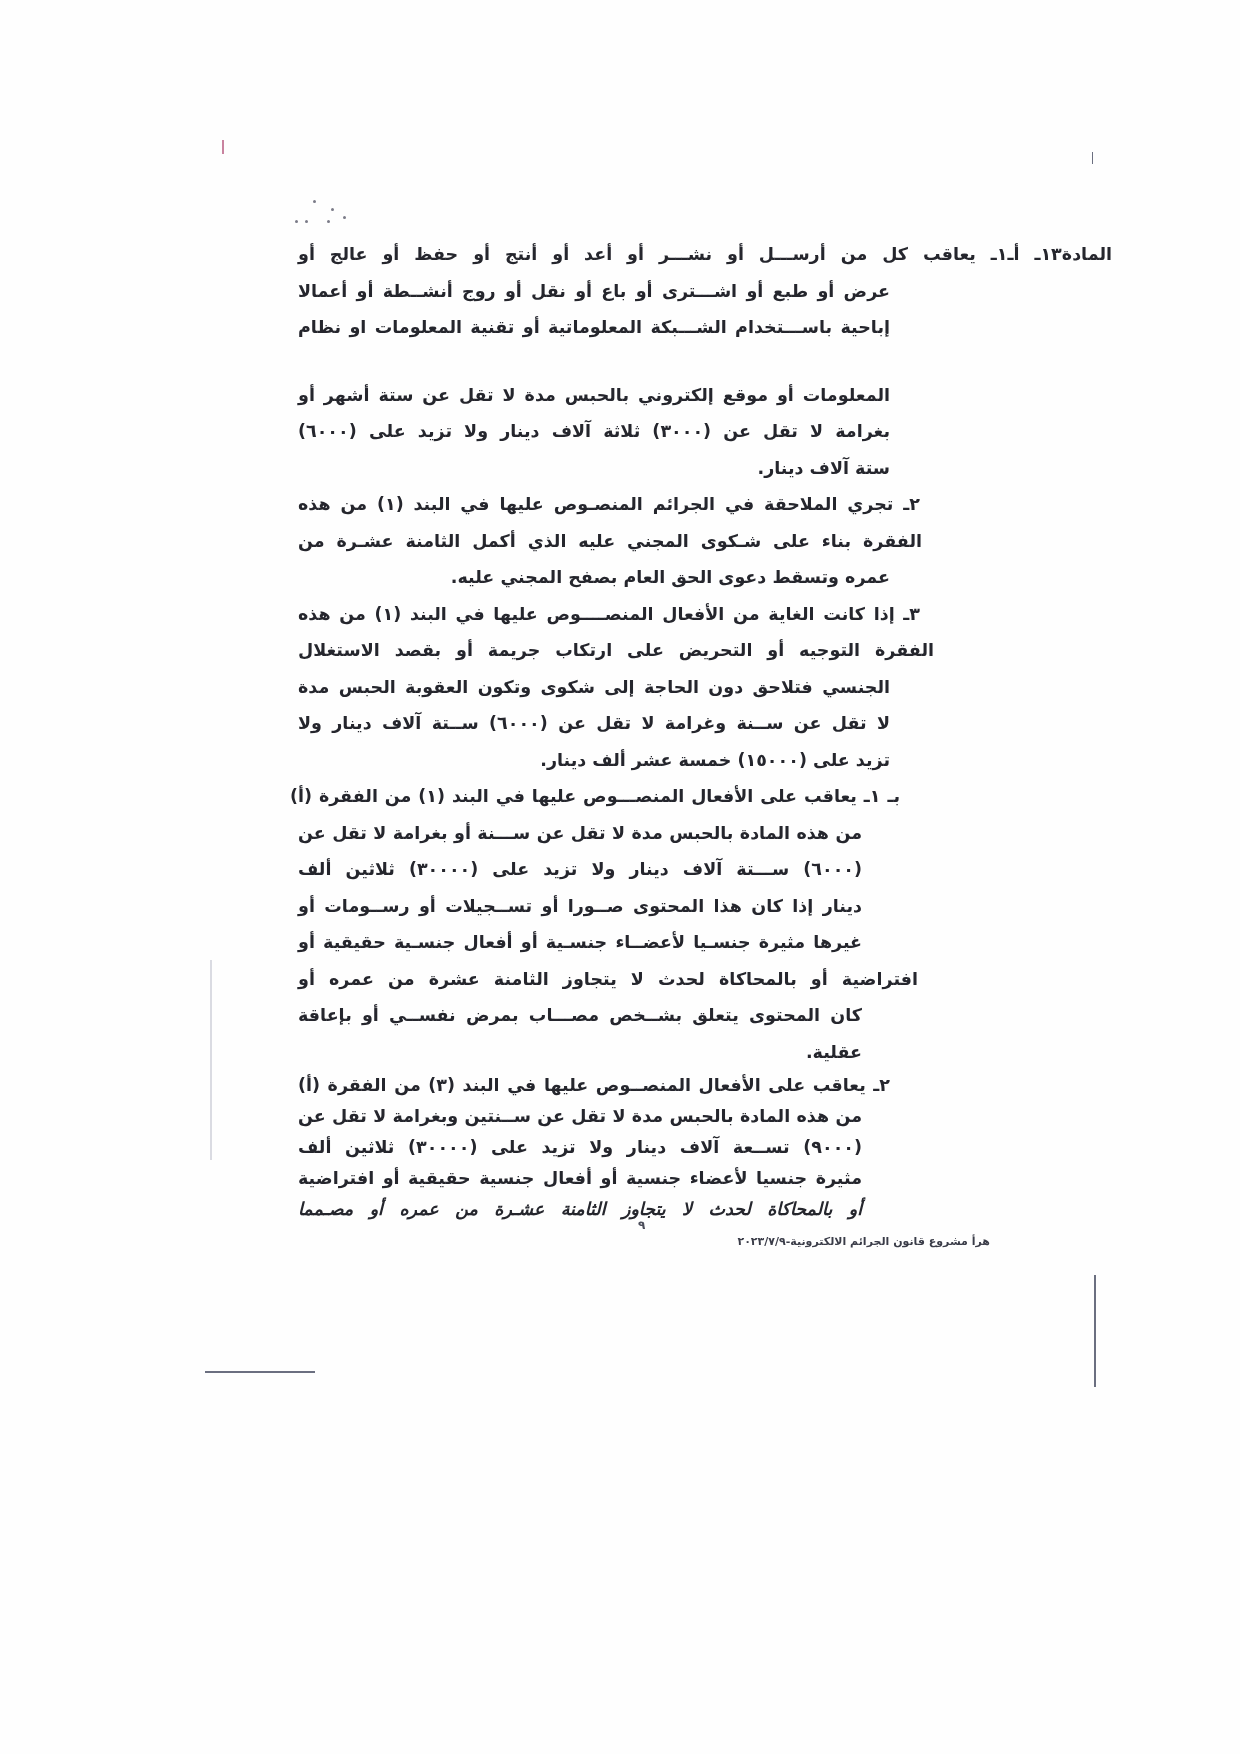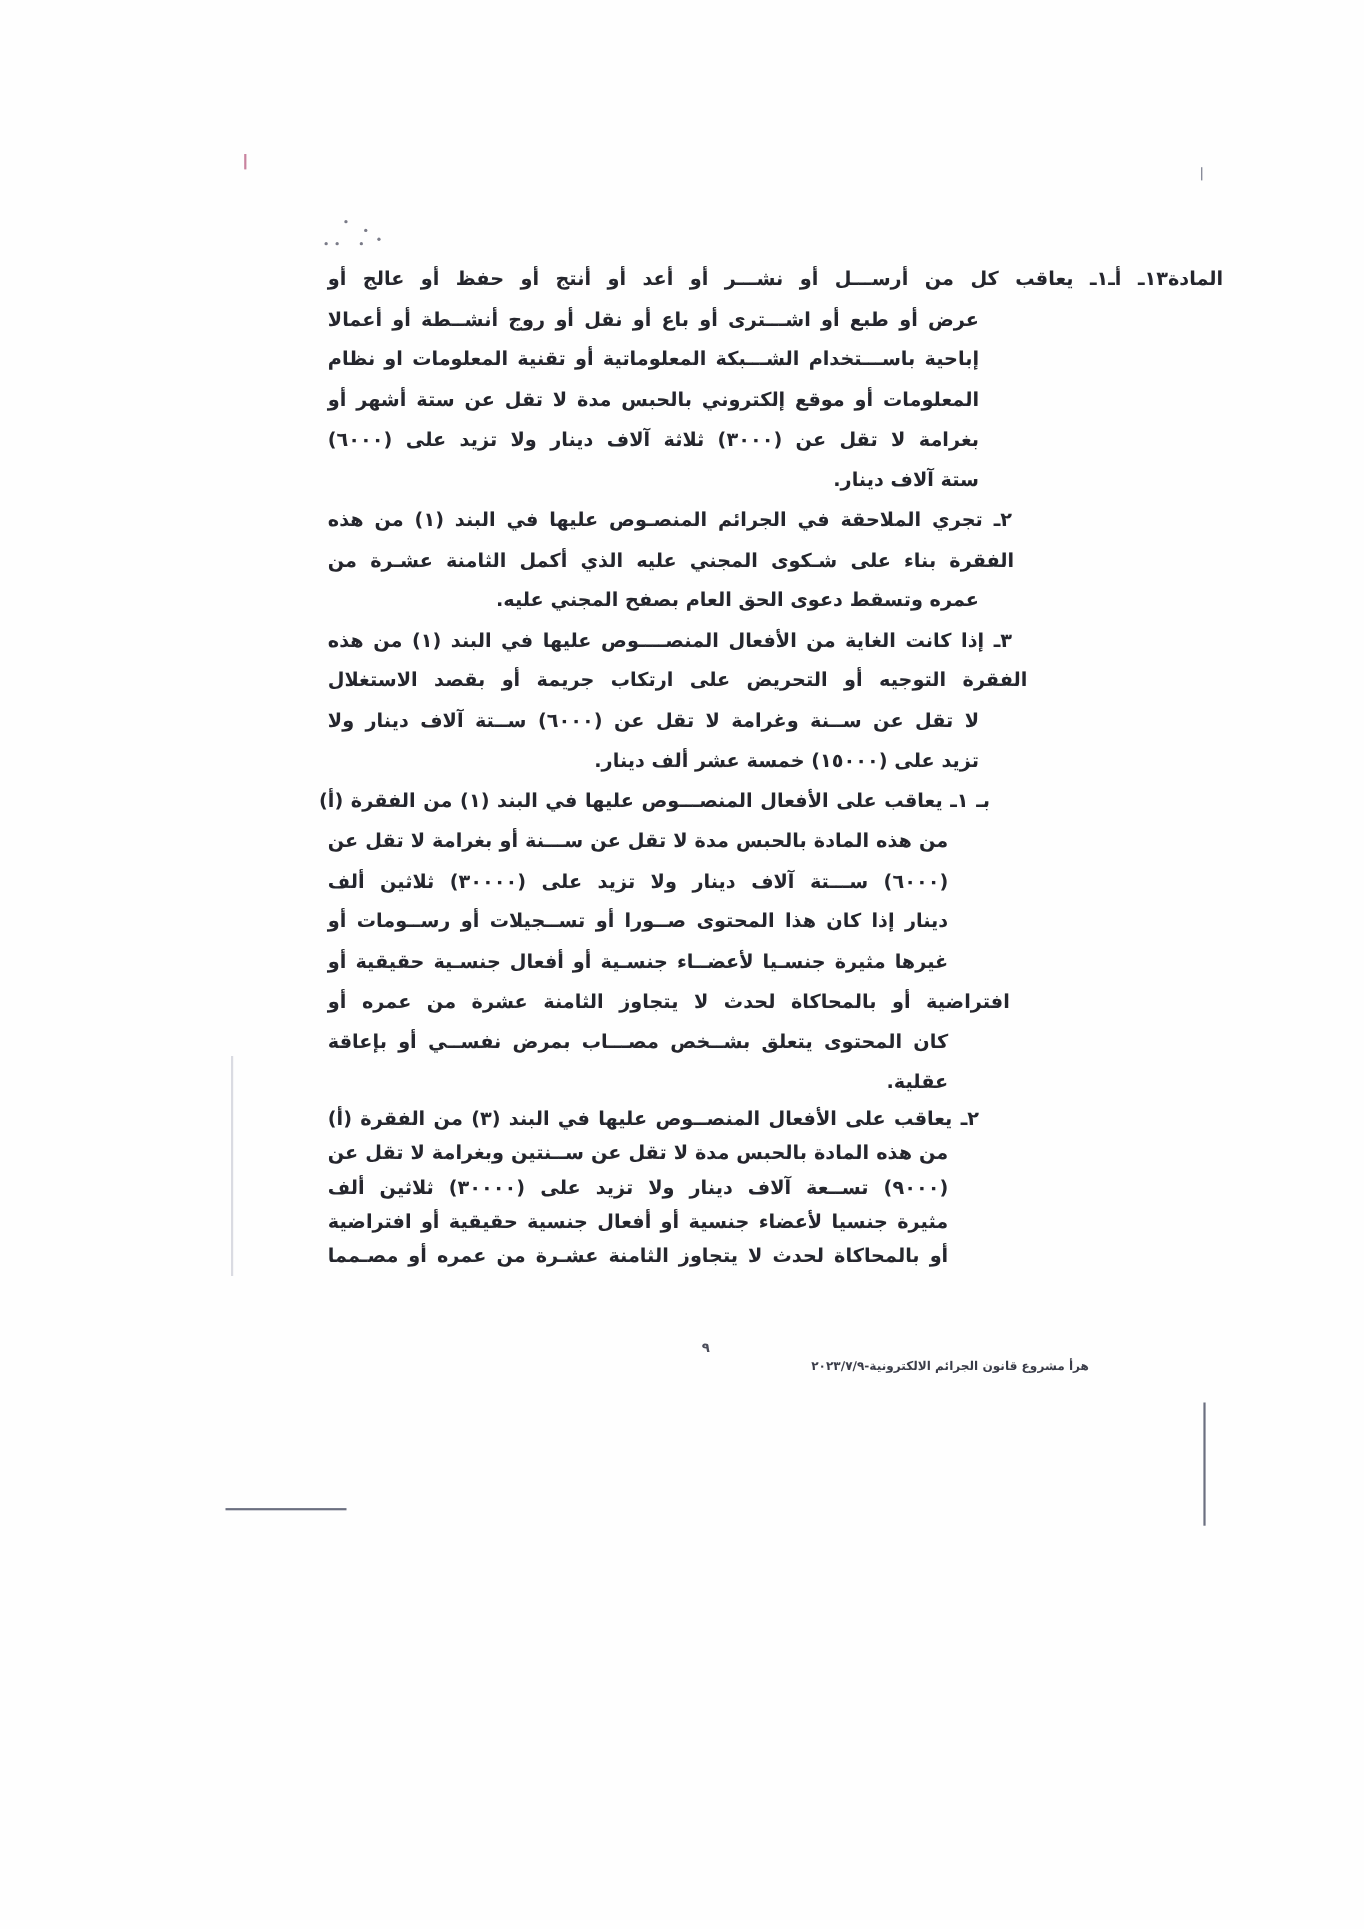--- a/index.html
+++ b/index.html
@@ -96,55 +96,56 @@
     <span style="left:42px; top:30px;"></span>
     <span style="left:58px; top:26px;"></span>
   </div>
 
   <div class="body-text">
 
     <div>
       <div class="line" style="margin-right:-102px;">المادة١٣ـ أـ١ـ يعاقب كل من أرســـل أو نشـــر أو أعد أو أنتج أو حفظ أو عالج أو</div>
       <div class="line" style="margin-right:120px;">عرض أو طبع أو اشـــترى أو باع أو نقل أو روج أنشــطة أو أعمالا</div>
       <div class="line" style="margin-right:120px;">إباحية باســـتخدام الشـــبكة المعلوماتية أو تقنية المعلومات او نظام</div>
-      <div class="line" style="margin-right:120px;">المعلومات أو موقع إلكتروني بالحبس مدة لا تقل عن ستة أشهر أو</div>
+      <div class="line" style="margin-right:120px;margin-top:31px;">المعلومات أو موقع إلكتروني بالحبس مدة لا تقل عن ستة أشهر أو</div>
       <div class="line" style="margin-right:120px;">بغرامة لا تقل عن (٣٠٠٠) ثلاثة آلاف دينار ولا تزيد على (٦٠٠٠)</div>
       <div class="line last" style="margin-right:120px;">ستة آلاف دينار.</div>
     </div>
 
     <div>
       <div class="line" style="margin-right:90px;">٢ـ تجري الملاحقة في الجرائم المنصـوص عليها في البند (١) من هذه</div>
       <div class="line" style="margin-right:88px;">الفقرة بناء على شـكوى المجني عليه الذي أكمل الثامنة عشـرة من</div>
       <div class="line last" style="margin-right:120px;">عمره وتسقط دعوى الحق العام بصفح المجني عليه.</div>
     </div>
 
     <div>
       <div class="line" style="margin-right:90px;">٣ـ إذا كانت الغاية من الأفعال المنصــــوص عليها في البند (١) من هذه</div>
       <div class="line" style="margin-right:76px;">الفقرة التوجيه أو التحريض على ارتكاب جريمة أو بقصد الاستغلال</div>
+      <div class="line" style="margin-right:120px;">الجنسي فتلاحق دون الحاجة إلى شكوى وتكون العقوبة الحبس مدة</div>
       <div class="line" style="margin-right:120px;">لا تقل عن ســنة وغرامة لا تقل عن (٦٠٠٠) ســتة آلاف دينار ولا</div>
       <div class="line last" style="margin-right:120px;">تزيد على (١٥٠٠٠) خمسة عشر ألف دينار.</div>
     </div>
 
     <div>
       <div class="line" style="margin-right:110px; margin-left:-8px;">بـ ١ـ يعاقب على الأفعال المنصـــوص عليها في البند (١) من الفقرة (أ)</div>
       <div class="line" style="margin-right:148px;">من هذه المادة بالحبس مدة لا تقل عن ســـنة أو بغرامة لا تقل عن</div>
       <div class="line" style="margin-right:148px;">(٦٠٠٠) ســـتة آلاف دينار ولا تزيد على (٣٠٠٠٠) ثلاثين ألف</div>
       <div class="line" style="margin-right:148px;">دينار إذا كان هذا المحتوى صــورا أو تســجيلات أو رســومات أو</div>
       <div class="line" style="margin-right:148px;">غيرها مثيرة جنسـيا لأعضــاء جنسـية أو أفعال جنسـية حقيقية أو</div>
       <div class="line" style="margin-right:92px;">افتراضية أو بالمحاكاة لحدث لا يتجاوز الثامنة عشرة من عمره أو</div>
       <div class="line" style="margin-right:148px;">كان المحتوى يتعلق بشــخص مصـــاب بمرض نفســي أو بإعاقة</div>
       <div class="line last" style="margin-right:148px;">عقلية.</div>
     </div>
 
     <div style="line-height:31px;">
       <div class="line" style="margin-right:120px; height:31px;">٢ـ يعاقب على الأفعال المنصــوص عليها في البند (٣) من الفقرة (أ)</div>
       <div class="line" style="margin-right:148px; height:31px;">من هذه المادة بالحبس مدة لا تقل عن ســنتين وبغرامة لا تقل عن</div>
       <div class="line" style="margin-right:148px; height:31px;">(٩٠٠٠) تســعة آلاف دينار ولا تزيد على (٣٠٠٠٠) ثلاثين ألف</div>
       <div class="line" style="margin-right:148px; height:31px;">مثيرة جنسيا لأعضاء جنسية أو أفعال جنسية حقيقية أو افتراضية</div>
-      <div class="line" style="margin-right:148px; height:31px;">أو بالمحاكاة لحدث لا يتجاوز الثامنة عشـرة من عمره أو مصـمما</div>
+      <div class="line" style="margin-right:148px; height:31px;font-style:italic;">أو بالمحاكاة لحدث لا يتجاوز الثامنة عشـرة من عمره أو مصـمما</div>
     </div>
 
   </div>
 
   <div class="page-number">٩</div>
   <div class="footer-text">هرأ مشروع قانون الجرائم الالكترونية-٢٠٢٣/٧/٩</div>
 
 </div>
 
 </body></html>

